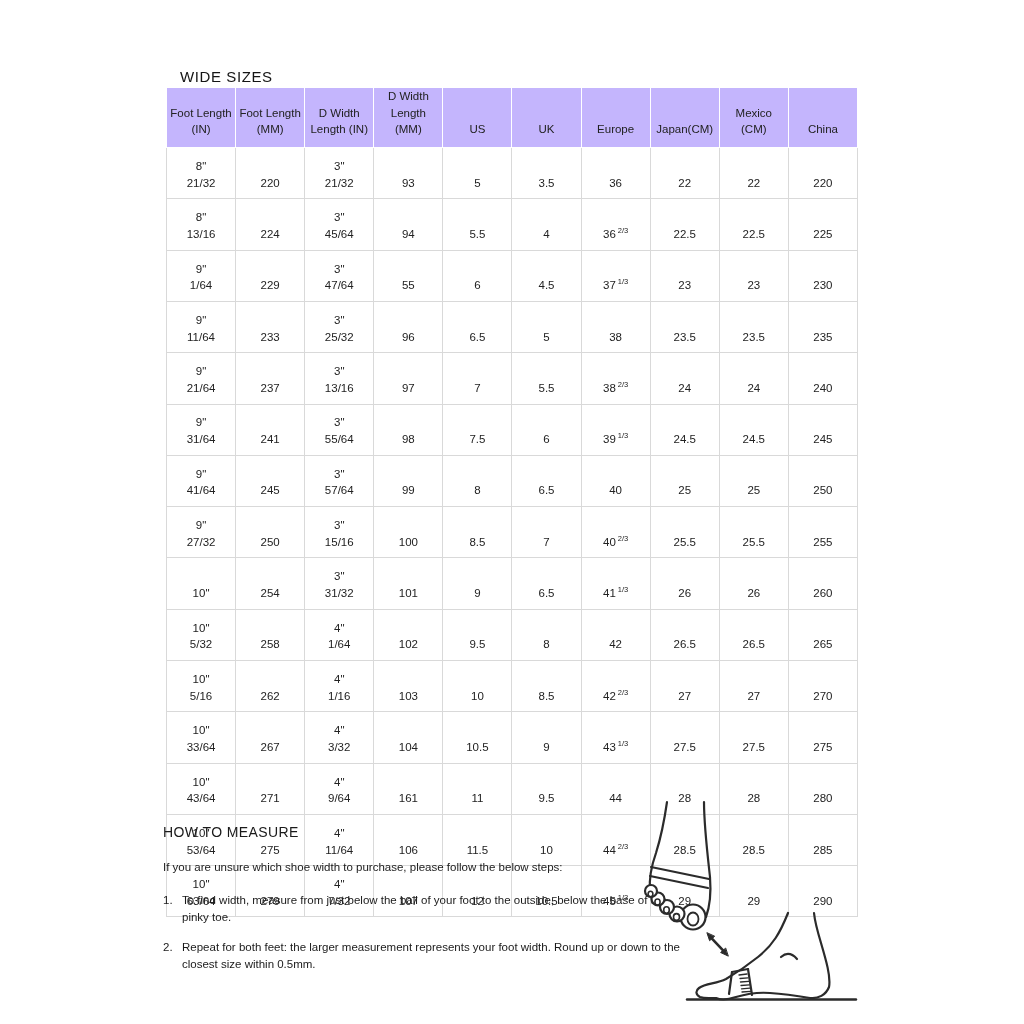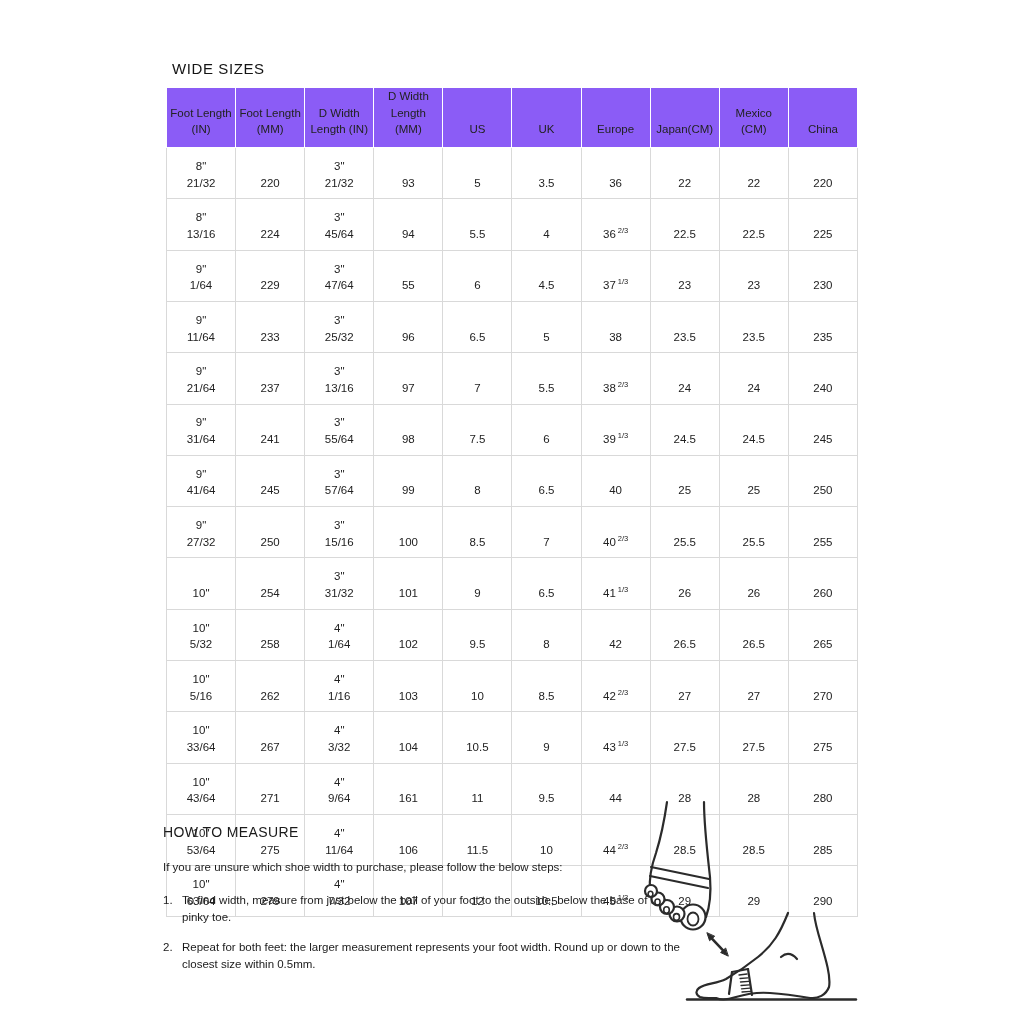--- a/index.html
+++ b/index.html
@@ -13,31 +13,31 @@
   .canvas { position: relative; width: 1024px; height: 1024px; background: #fff; }
 
   .page-title {
     position: absolute; left: 168px; top: 24px;
     font-size: 25px; font-weight: 400; letter-spacing: 0.6px;
     color: #141414; margin: 0;
   }
   .page-subtitle {
     position: absolute; left: 168px; top: 56px;
     font-size: 15px; font-weight: 400; letter-spacing: 0.6px;
-    color: #141414; margin: 4px;
+    color: #141414; margin: 12px;
   }
 
   table.size-chart {
     position: absolute; left: 166px; top: 88px;
     width: 692px;
     border-collapse: collapse;
     table-layout: fixed;
   }
   table.size-chart th {
-    background: #8b5cf6;
+    background: #c4b5fd;
     height: 50px;
     font-size: 11.5px; font-weight: 400;
     text-align: center; vertical-align: bottom;
     padding: 0 2px 9px 2px;
     line-height: 1.45;
     white-space: pre-line;
     border-left: 1px solid #ffffff;
     border-right: 1px solid #ffffff;
     border-bottom: 1px solid #ffffff;
     color: #222;

